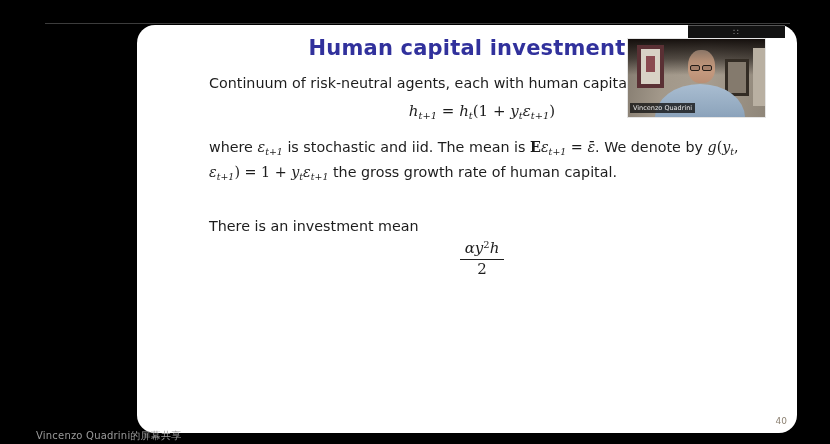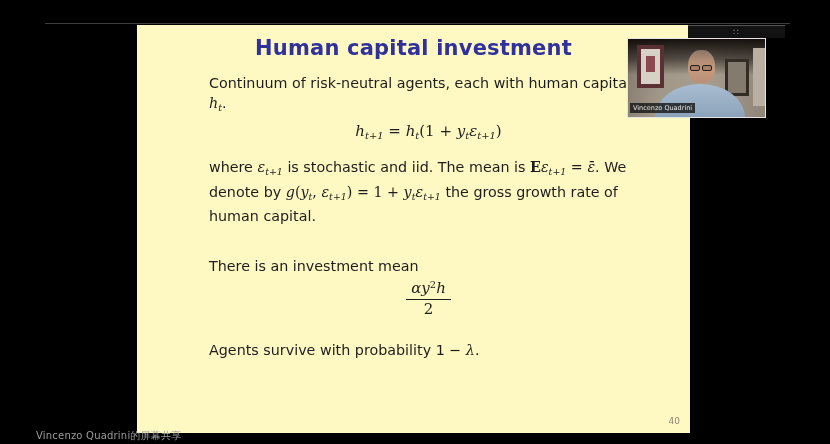--- a/index.html
+++ b/index.html
@@ -7,22 +7,22 @@
   .stage {
     position:relative; width:830px; height:444px; background:#000;
     overflow:hidden; font-family:"DejaVu Sans", sans-serif;
   }
   .top-hairline {
     position:absolute; left:45px; top:23px; width:745px; height:1px;
     background:#3c3c3c;
   }
   
   .slide {
-    position:absolute; left:137px; top:25px; width:553px; height:408px;
-    background:#fef9c3; color:#1d1d1d;
+    position:absolute; left:137px; top:25px; width:660px; height:408px;
+    background:#ffffff; color:#1d1d1d;border-radius:18px;
   }
   .slide-title {
     margin-top:11px; text-align:center;
     font-size:21px; font-weight:bold; color:#31319c;
     letter-spacing:0.2px;
   }
   .slide-content {
     padding:10px 42px 0 72px;
     font-size:14.3px; line-height:20px;
   }
@@ -123,21 +123,20 @@
 
       <p class="para p4">There is an investment mean</p>
 
       <div class="frac-wrap">
         <span class="frac">
           <span class="num"><span class="mi">α</span><span class="mi">y</span><span class="sup">2</span><span class="mi">h</span></span>
           <span class="den" style="display:block">2</span>
         </span>
       </div>
 
-      <p class="para p5"><span>Agents survive with probability 1 − </span><span class="mi">λ</span><span>.</span></p>
 
     </div>
 
     <div class="page-number">40</div>
   </div>
 
   <div class="webcam-header">
     <span class="drag-dots">∷</span>
   </div>
 

